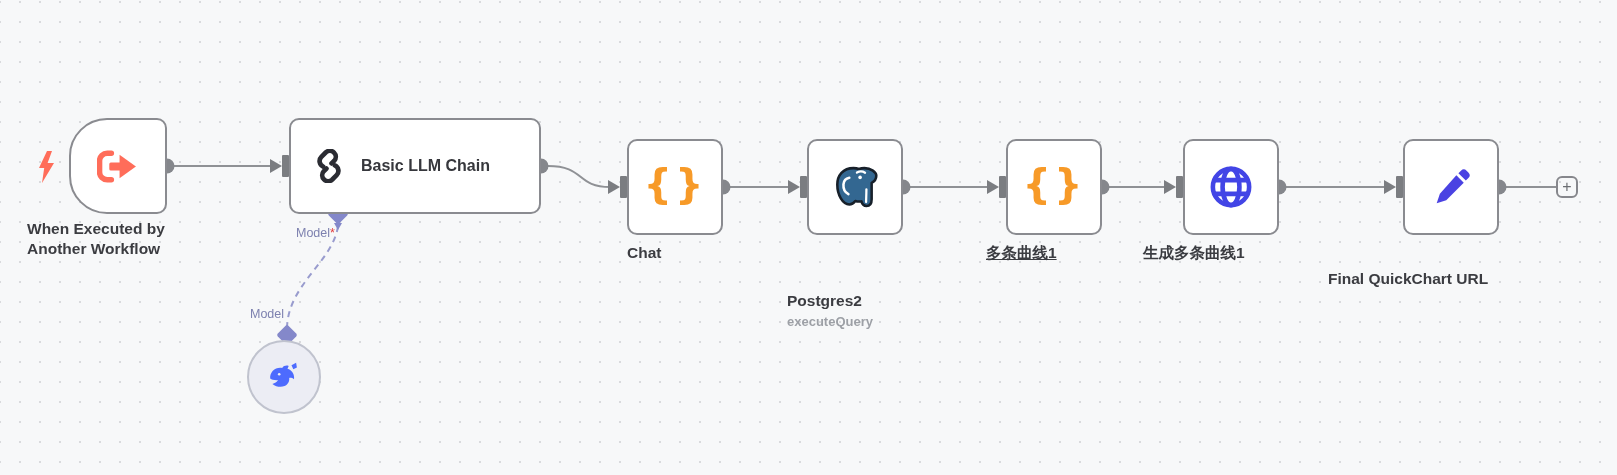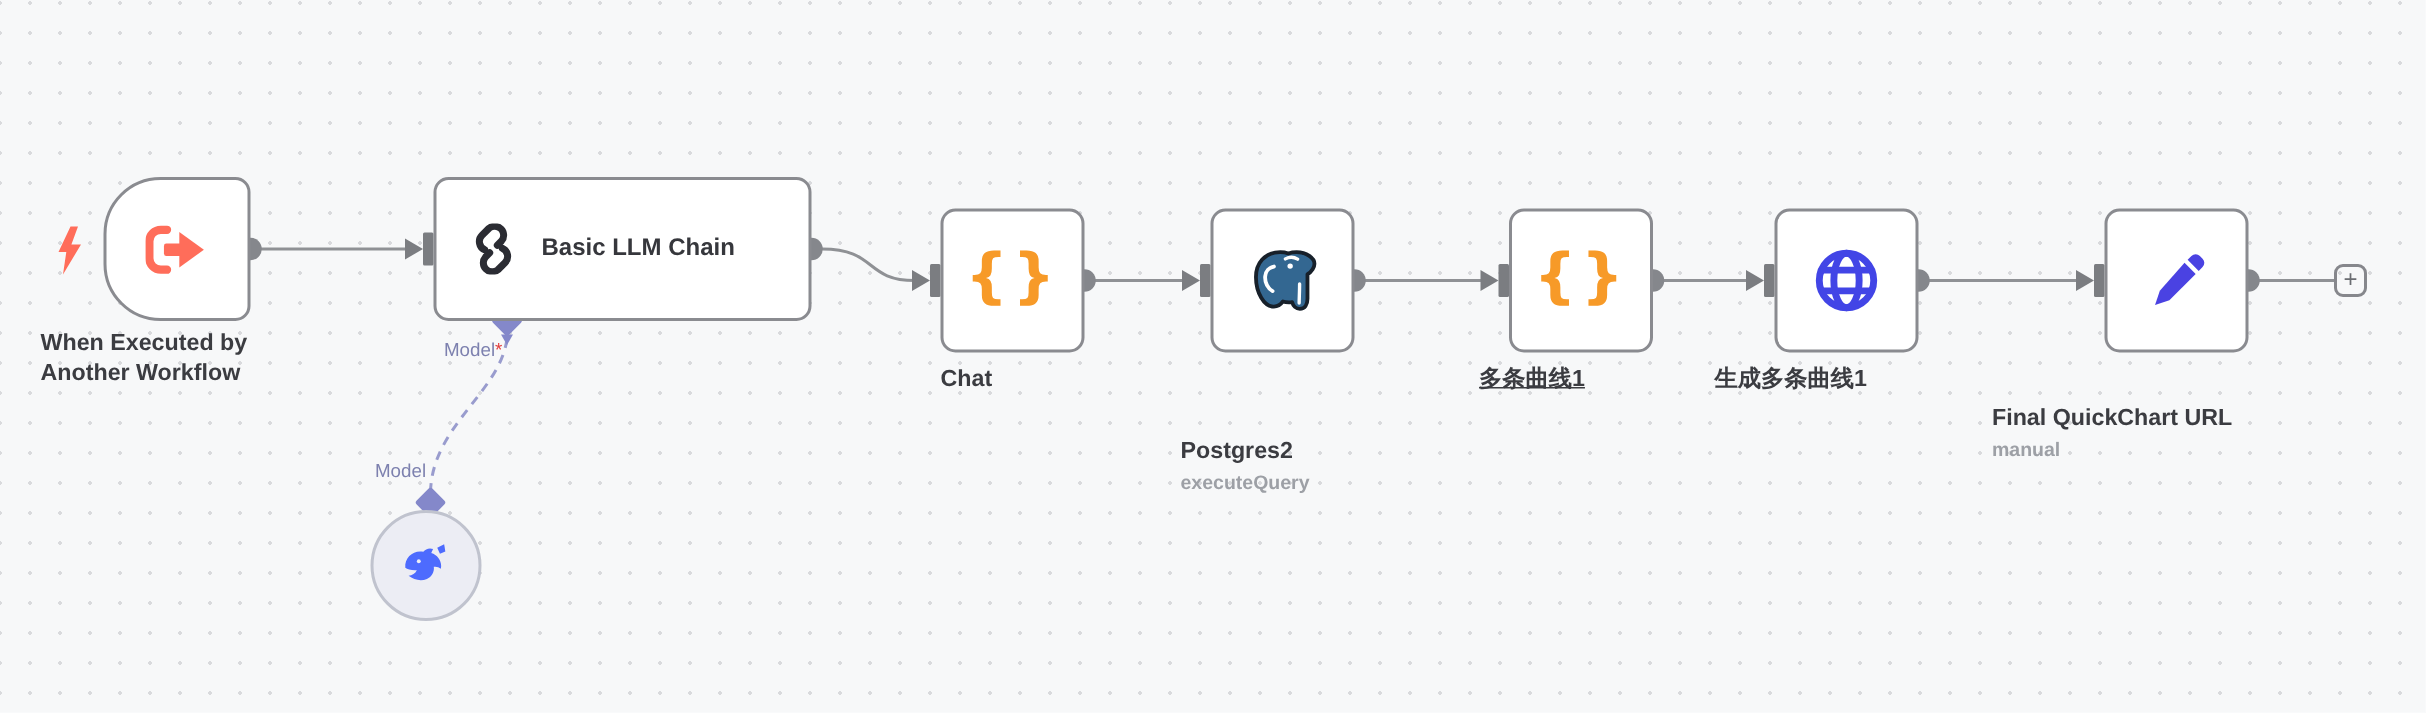--- a/index.html
+++ b/index.html
@@ -228,20 +228,19 @@
   <div class="node-label" style="left:1143px; top:243px; width:176px;">生成多条曲线1</div>
 
   <div class="node sq" style="left:1403px; top:139px;">
     <svg width="46" height="46" viewBox="0 0 36 36">
       <path d="M25.8 5.2 a3.1 3.1 0 0 1 4.4 0 l1.4 1.4 a3.1 3.1 0 0 1 0 4.4 l-2 2 -5.8-5.8 z" fill="#4a42e2"></path>
       <path d="M22.2 8.8 l5.8 5.8 L14.3 28.3 l-7.5 2.5 2.5-7.5 z" fill="#4a42e2"></path>
     </svg>
   </div>
   <div class="node-label" style="left:1328px; top:243px; width:246px;margin-top:26px;">
     <div>Final QuickChart URL</div>
-    <div class="node-sub">manual</div>
   </div>
 
   <div class="plus-button">
     <span>+</span>
   </div>
 
 </div>
 
 </body></html>

